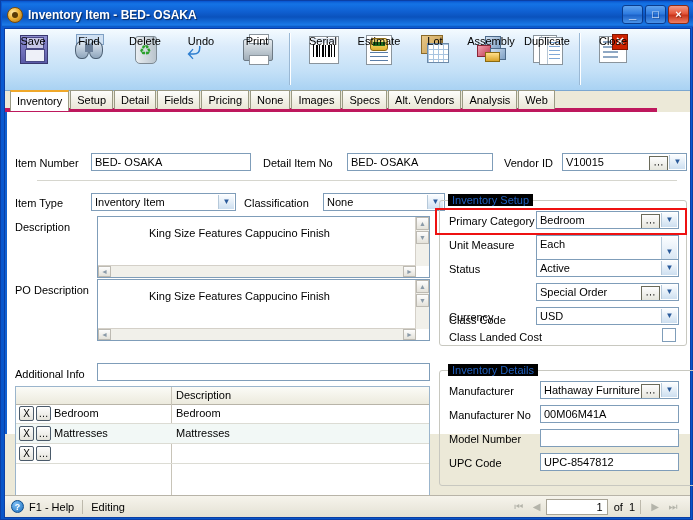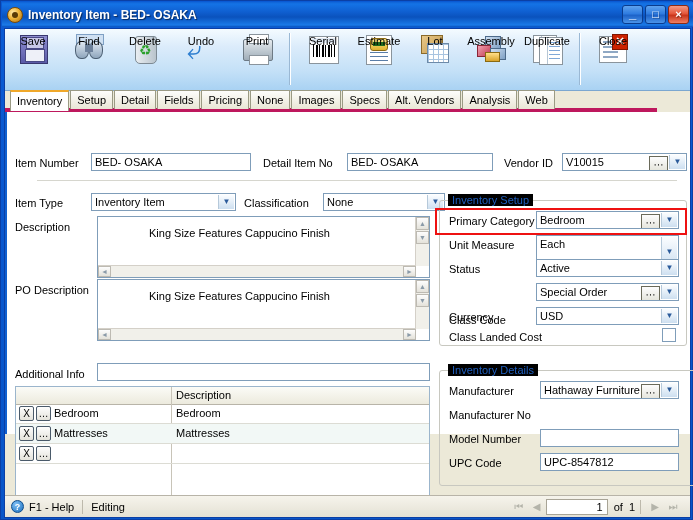--- a/index.html
+++ b/index.html
@@ -463,20 +463,21 @@
         <div class="gtitle">Inventory Details</div>
 
         <div class="lbl" style="left:9px;top:14px;">Manufacturer</div>
         <div class="combo" style="left:100px;top:10px;width:139px;height:18px;">
           <span>Hathaway Furniture W</span>
           <div class="ellip" style="right:18px;">⋯</div>
           <div class="arrow">▼</div>
         </div>
 
         <div class="lbl" style="left:9px;top:38px;">Manufacturer No</div>
+        <div class="tf" style="left:100px;top:34px;width:139px;height:18px;">00M06M41A</div>
 
         <div class="lbl" style="left:9px;top:62px;">Model Number</div>
         <div class="tf" style="left:100px;top:58px;width:139px;height:18px;"></div>
 
         <div class="lbl" style="left:9px;top:86px;">UPC Code</div>
         <div class="tf" style="left:100px;top:82px;width:139px;height:18px;">UPC-8547812</div>
       </div>
 
       <div class="grid" style="left:8px;top:274px;width:415px;height:112px;">
         <div class="grid-head">

